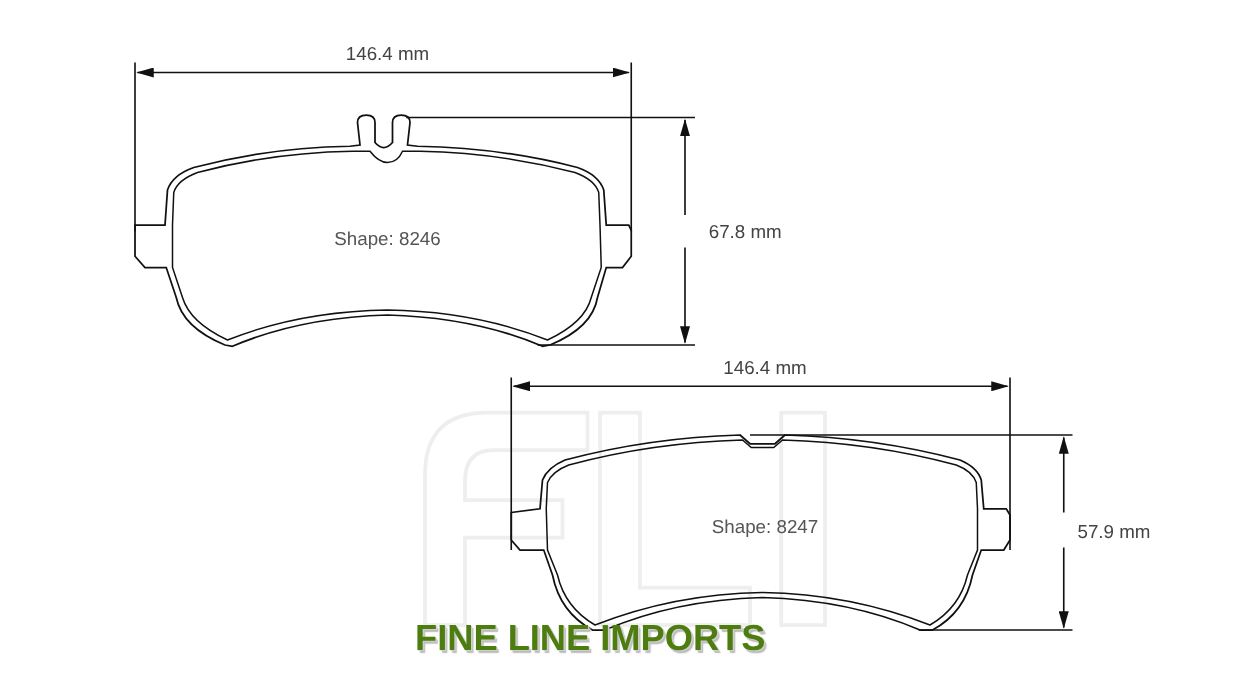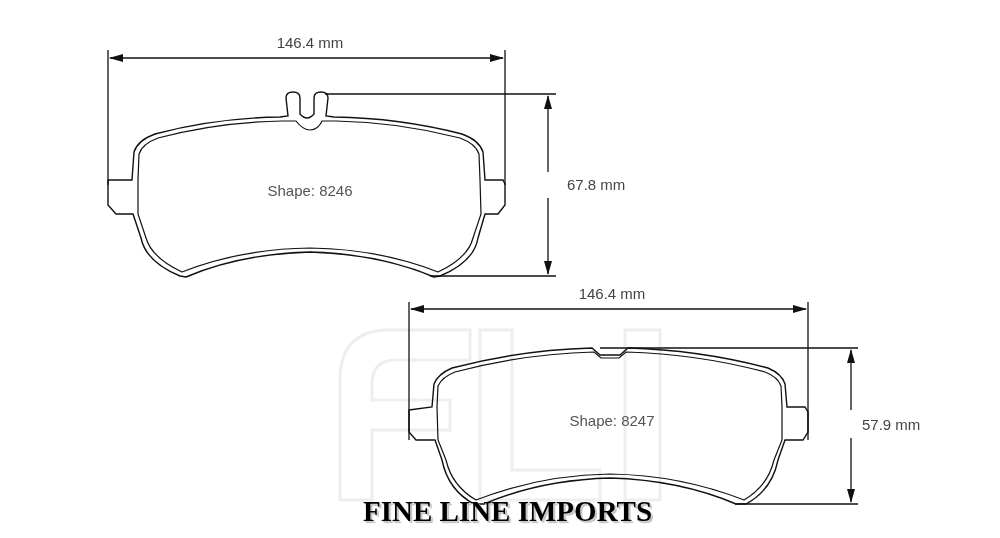--- a/index.html
+++ b/index.html
@@ -2,24 +2,24 @@
 <html><head>
 <meta charset="utf-8">
 <style>
   html, body { margin: 0; padding: 0; background: #ffffff; }
   body { width: 1000px; height: 538px; position: relative; overflow: hidden; font-family: "Liberation Sans", sans-serif; }
   svg.diagram { position: absolute; left: 0; top: 0; width: 1000px; height: 538px; }
   .dimtext { font-family: "Liberation Sans", sans-serif; font-size: 15px; fill: #444444; }
   .shapetext { font-family: "Liberation Sans", sans-serif; font-size: 15px; fill: #555555; }
   .logo {
     position: absolute; left: 332px; top: 493px; width: 340px; height: 36px;
-    font-family: Liberation Serif, serif; font-weight: bold; font-size: 29px;
-    letter-spacing: 0px; color: #000000;
+    font-family: Liberation Sans, sans-serif; font-weight: bold; font-size: 29px;
+    letter-spacing: 0px; color: #4d7c0f;
     text-shadow: 1px 1px 0 #cfcfcf, 2px 2px 1px #bbbbbb;
-    white-space: nowrap; line-height: 36px; margin-left: 31px;
+    white-space: nowrap; line-height: 36px;
   }
 </style>
 </head>
 <body>
 
 <svg class="diagram" viewBox="0 0 1000 538" xmlns="http://www.w3.org/2000/svg">
   <defs>
     <marker id="arrowEnd" markerWidth="14" markerHeight="8" refX="13" refY="4" orient="auto" markerUnits="userSpaceOnUse">
       <path d="M0,0 L14,4 L0,8 z" fill="#111"></path>
     </marker>

